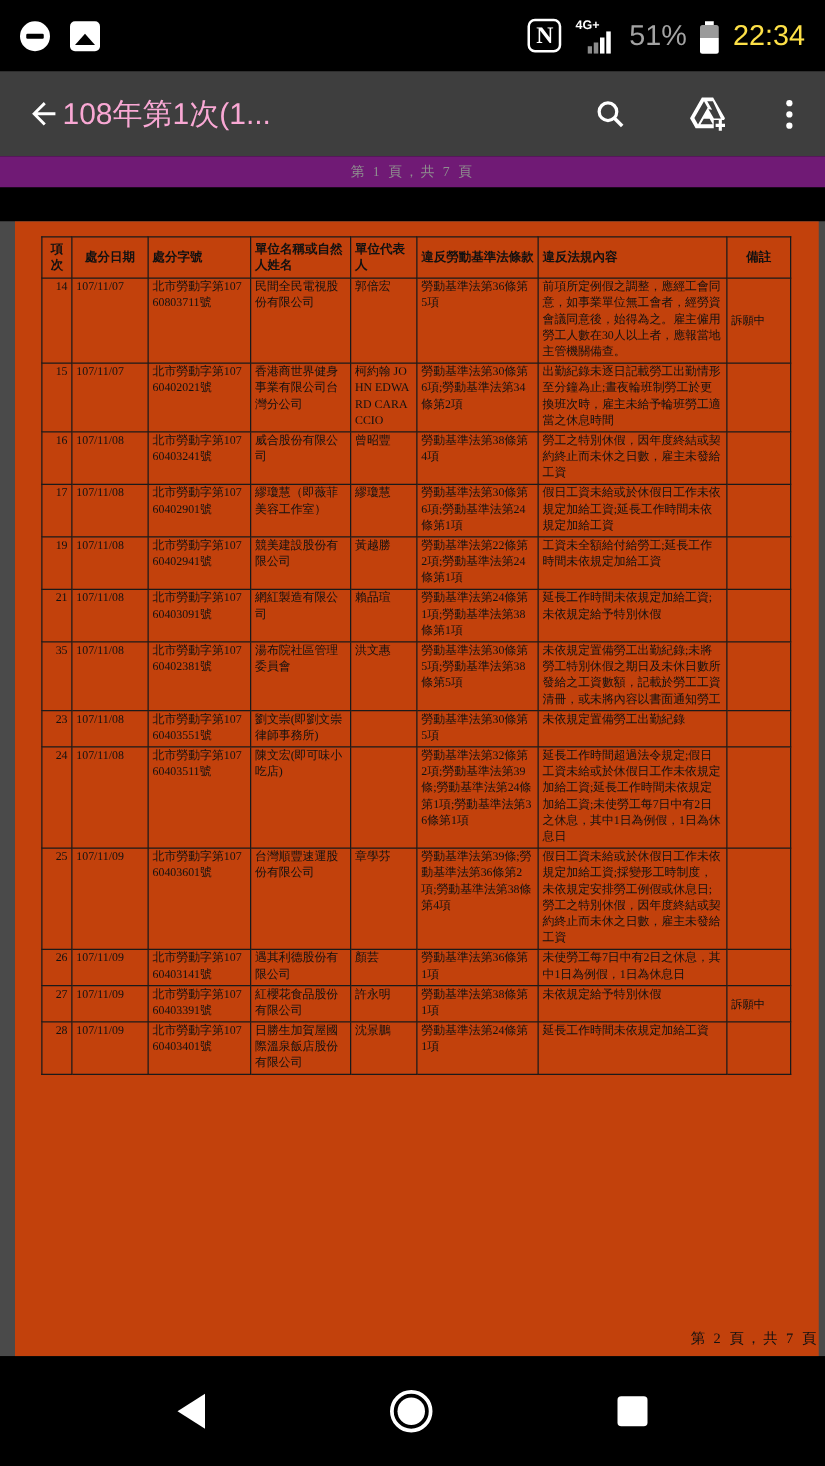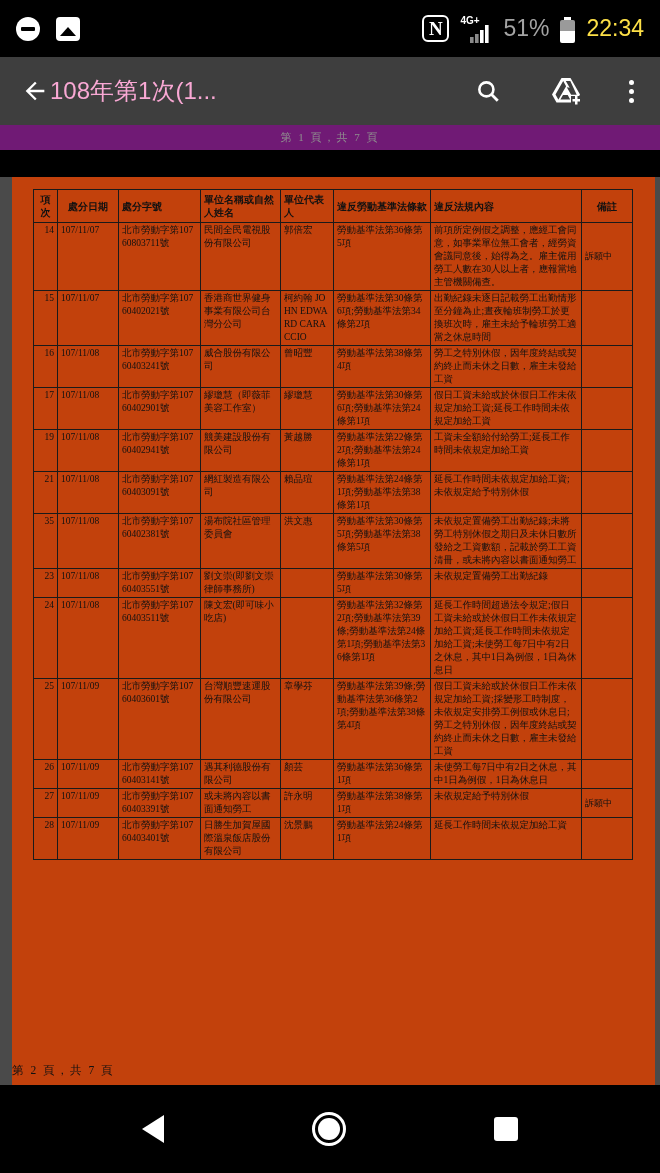--- a/index.html
+++ b/index.html
@@ -43,21 +43,21 @@
   .page { background:#c2410c; height:100%; position:relative; padding-top:12px; }
   table { border-collapse:collapse; table-layout:fixed; margin-left:21px; width:599px;
           font-family:"Liberation Serif","DejaVu Serif",serif; color:#111; }
   th, td { border:1px solid #1a1a1a; vertical-align:top; padding:1px 3px; font-size:9.5px; line-height:13px; word-break:break-all; }
   th { font-weight:bold; font-size:10px; vertical-align:middle; text-align:left; padding:3px; }
   th.c0, th.c1, th.c7 { text-align:center; }
   td.c0 { text-align:right; }
   td.c7 { vertical-align:middle; font-size:9px; }
   col.c0{width:24px} col.c1{width:61px} col.c2{width:82px} col.c3{width:80px}
   col.c4{width:53px} col.c5{width:97px} col.c6{width:151px} col.c7{width:51px}
-  .bottom-indicator { position:absolute; bottom:7px; left:0; width:100%; text-align:left;
+  .bottom-indicator { position:absolute; bottom:7px; left:0; width:100%; text-align:right;
       font-family:"Liberation Serif", serif; font-size:11.5px; color:#111; letter-spacing:2px; }
 
   
   .nav-bar { height:88px; background:#000; display:flex; align-items:center; justify-content:space-between; padding:0 142px; flex:none; }
   .nav-back { width:0; height:0; border-top:14px solid transparent; border-bottom:14px solid transparent; border-right:22px solid #fff; }
   .nav-home { width:34px; height:34px; border:3px solid #fff; border-radius:50%; display:flex; align-items:center; justify-content:center; }
   .nav-home i { display:block; width:22px; height:22px; background:#fff; border-radius:50%; }
   .nav-recents { width:24px; height:24px; background:#fff; border-radius:3px; }
 </style>
 </head>
@@ -258,21 +258,21 @@
               <td class="c3">遇其利德股份有限公司</td>
               <td class="c4">顏芸</td>
               <td class="c5">勞動基準法第36條第1項</td>
               <td class="c6">未使勞工每7日中有2日之休息，其中1日為例假，1日為休息日</td>
               <td class="c7"></td>
             </tr>
             <tr>
               <td class="c0">27</td>
               <td class="c1">107/11/09</td>
               <td class="c2">北市勞動字第10760403391號</td>
-              <td class="c3">或未將內容以書面通知勞工</td>
+              <td class="c3">紅櫻花食品股份有限公司</td>
               <td class="c4">許永明</td>
               <td class="c5">勞動基準法第38條第1項</td>
               <td class="c6">未依規定給予特別休假</td>
               <td class="c7">訴願中</td>
             </tr>
             <tr>
               <td class="c0">28</td>
               <td class="c1">107/11/09</td>
               <td class="c2">北市勞動字第10760403401號</td>
               <td class="c3">日勝生加賀屋國際溫泉飯店股份有限公司</td>

